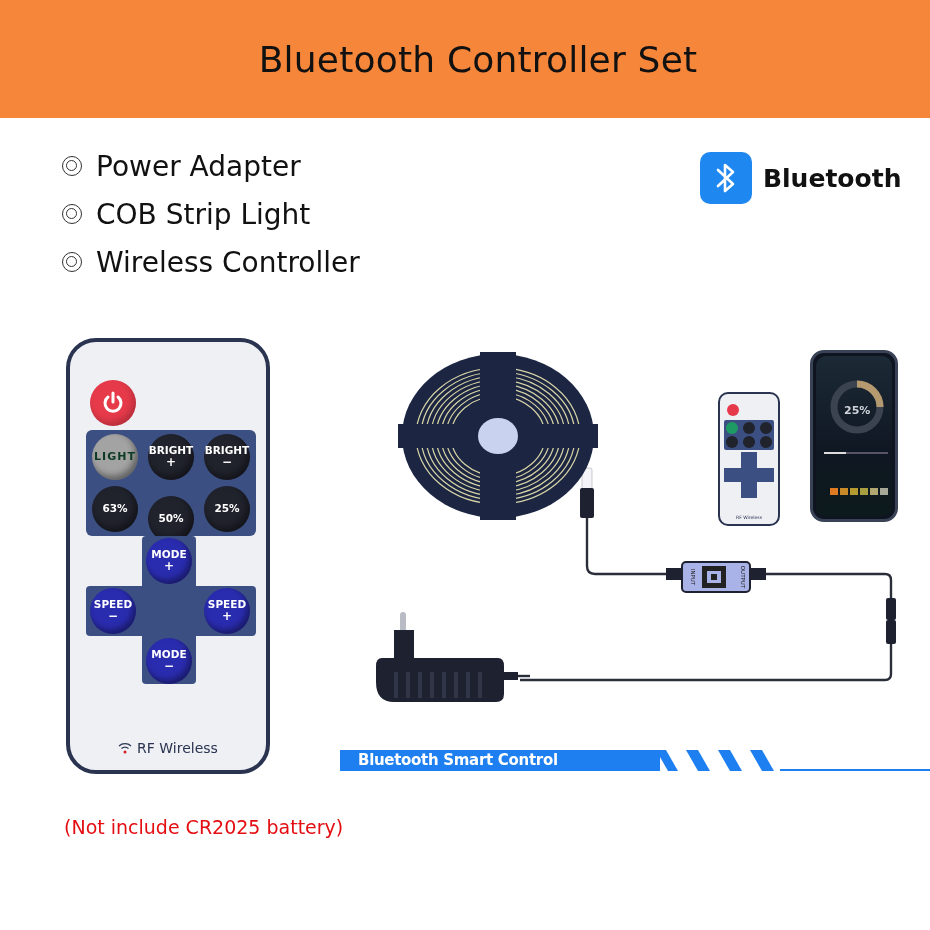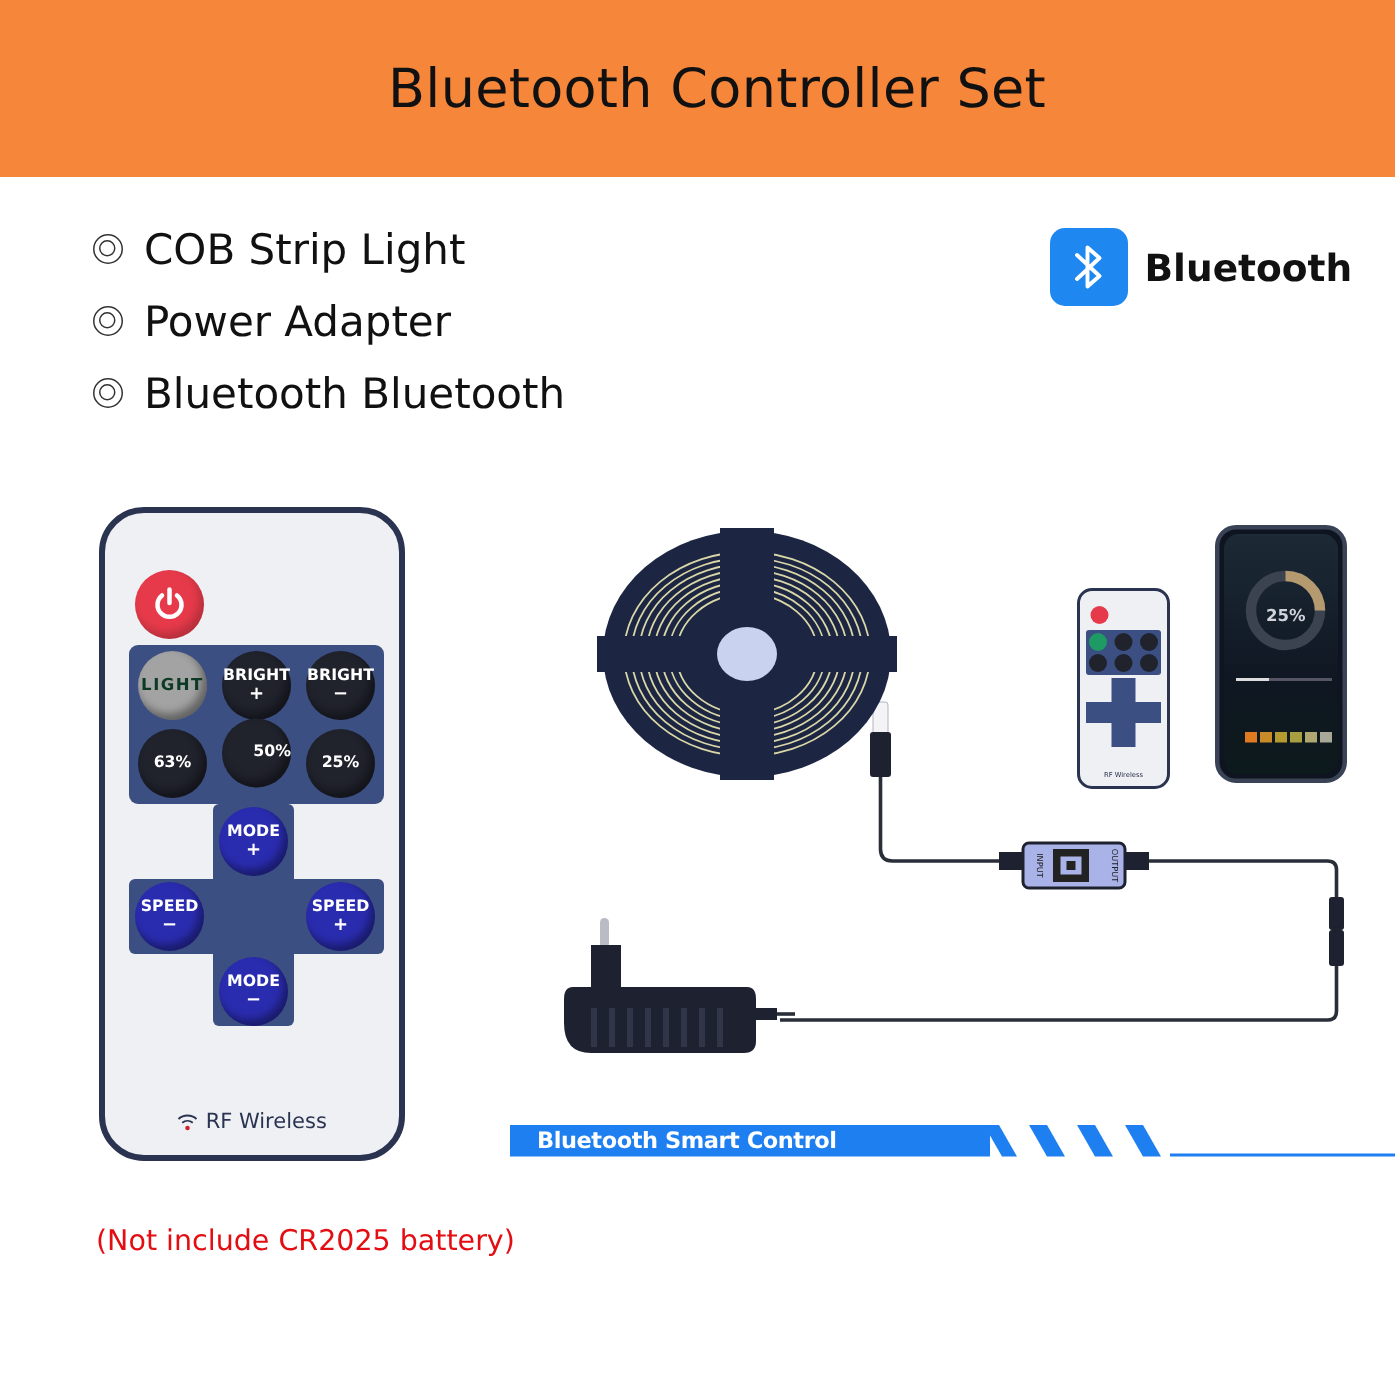--- a/index.html
+++ b/index.html
@@ -57,29 +57,29 @@
 </head>
 <body>
 
 <div class="header">
   <h1>Bluetooth Controller Set</h1>
 </div>
 
 <div class="contents">
   <div class="item">
     <span class="bullet"></span>
-    <span>COB Strip Light</span>
+    <span>Power Adapter</span>
   </div>
   <div class="item">
     <span class="bullet"></span>
-    <span>Power Adapter</span>
+    <span>COB Strip Light</span>
   </div>
   <div class="item">
     <span class="bullet"></span>
-    <span>Bluetooth Bluetooth</span>
+    <span>Wireless Controller</span>
   </div>
 </div>
 
 <div class="bt-badge">
   <div class="bt-icon">
     <svg width="24" height="34" viewBox="0 0 24 34">
         <path d="M4 9 L19 23 L11 30 L11 4 L19 11 L4 25" fill="none" stroke="#fff" stroke-width="2.6" stroke-linejoin="round" stroke-linecap="round"></path>
       </svg>
   </div>
   <span class="bt-label">Bluetooth</span>
@@ -100,21 +100,21 @@
       <span>BRIGHT</span>
       <span class="sub">+</span>
     </div>
   <div class="rbtn" style="left:134px;top:92px;">
       <span>BRIGHT</span>
       <span class="sub">−</span>
     </div>
   <div class="rbtn" style="left:22px;top:144px;">
       <span>63%</span>
     </div>
-  <div class="rbtn" style="left:78px;top:137px;align-items:flex-end;">
+  <div class="rbtn" style="left:78px;top:154px;">
       <span>50%</span>
     </div>
   <div class="rbtn" style="left:134px;top:144px;">
       <span>25%</span>
     </div>
 
   <div class="cross-v"></div>
   <div class="cross-h"></div>
   <div class="rbtn blue" style="left:76px;top:196px;">
       <span>MODE</span>

